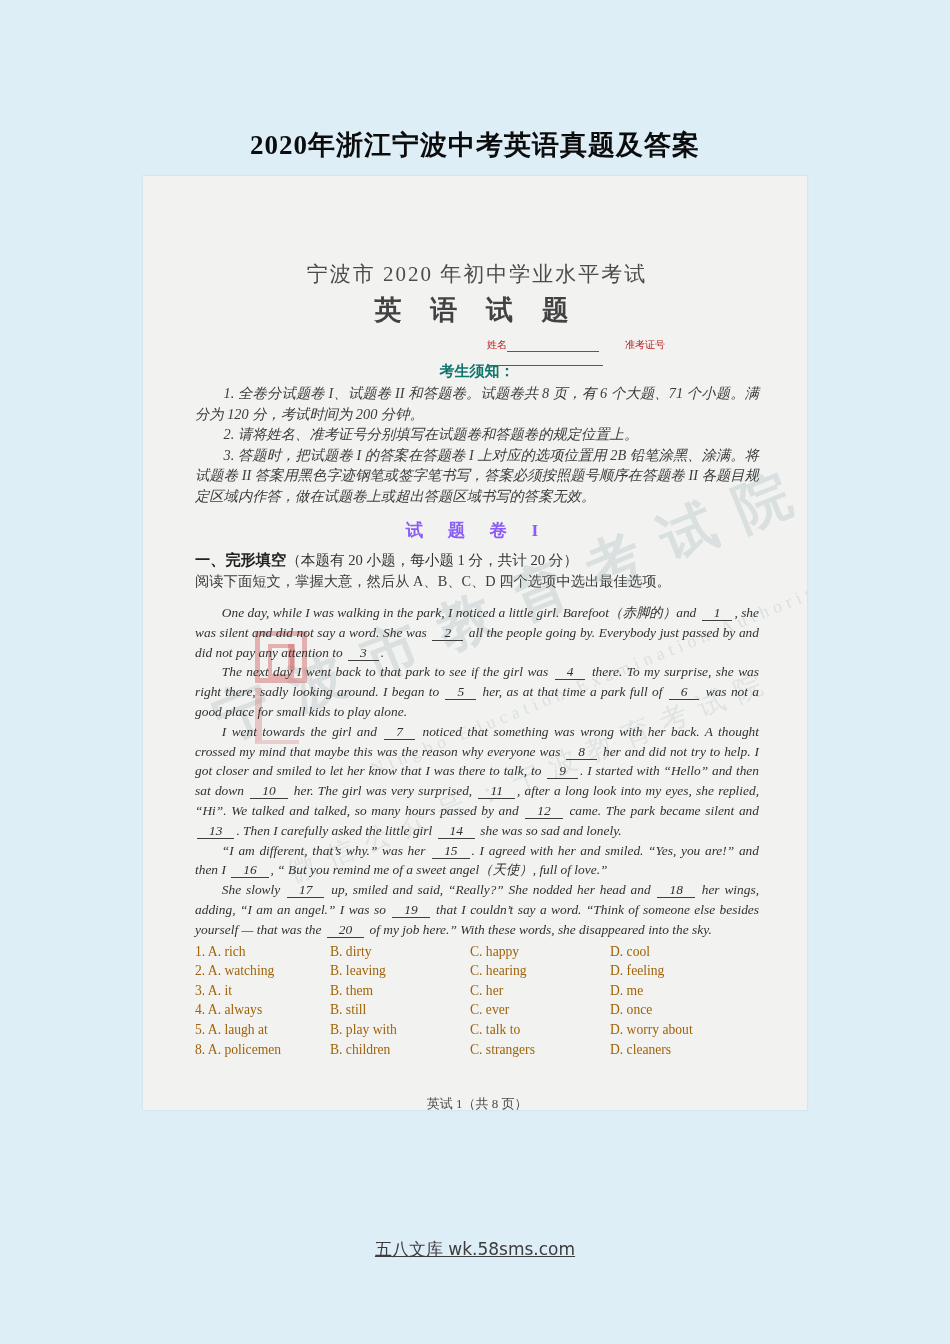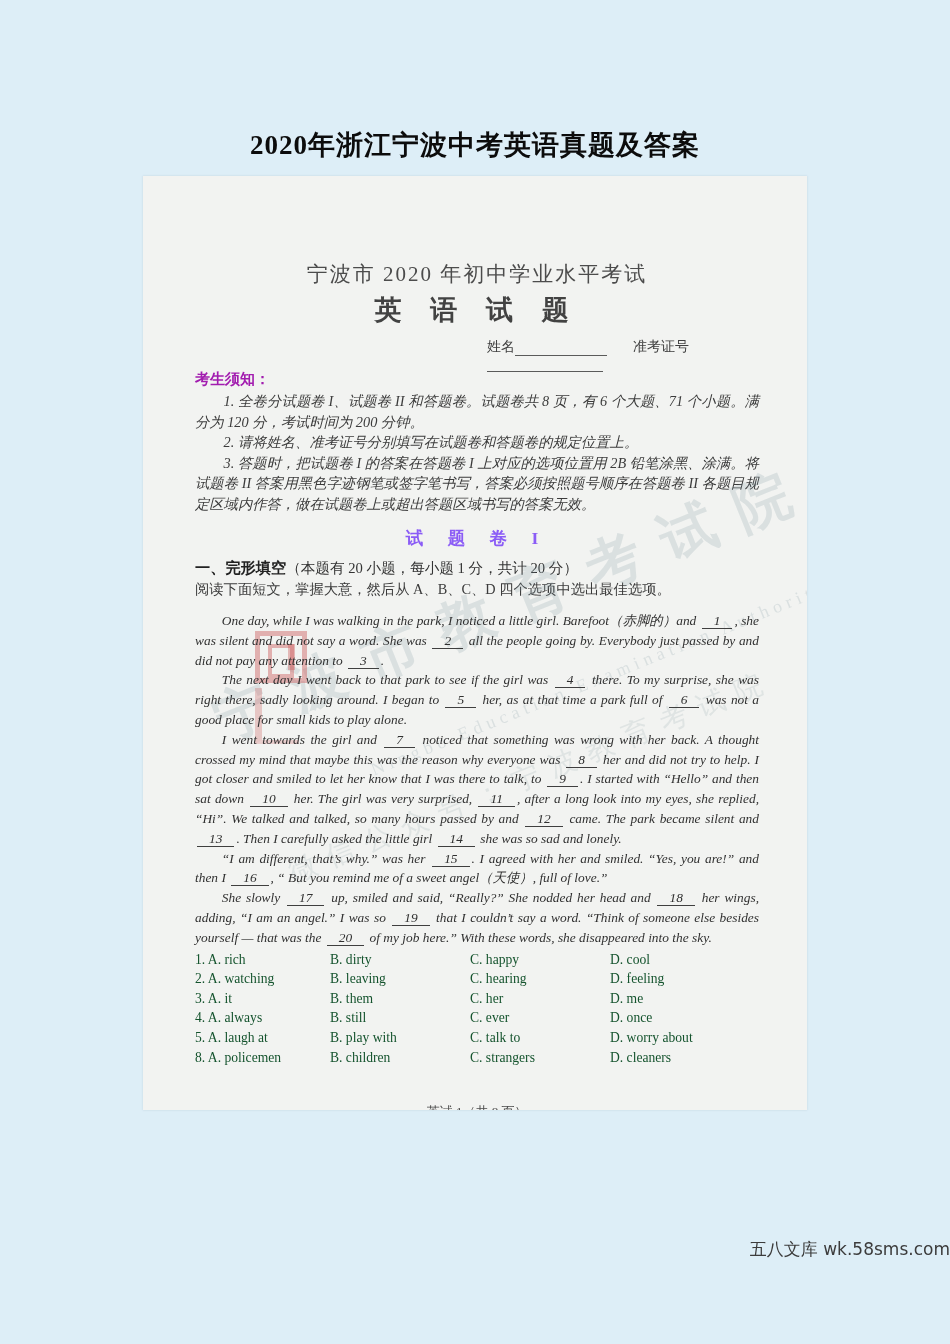--- a/index.html
+++ b/index.html
@@ -30,59 +30,60 @@
   }
   .exam-header{
     text-align:center;font-size:21px;color:#4c4c4c;
     letter-spacing:2px;margin:0 0 4px 0;
   }
   .exam-title{
     text-align:center;font-size:27px;font-weight:bold;color:#424242;
     letter-spacing:11px;margin:2px 0 10px 0;
   }
   .name-line{
-    margin:0 0 14px 292px;font-size:14px;color:#404040;height:18px;
+    margin:0 0 6px 292px;font-size:10px;color:#b91c1c;height:18px;
   }
   .uline{display:inline-block;border-bottom:1px solid #5a5a5a;height:13px;vertical-align:bottom;}
   .u-name{width:92px;}
   .u-id{width:116px;}
   .name-gap{display:inline-block;width:26px;}
-  .notice-title{font-weight:bold;font-size:15px;color:#a21caf;margin:4px 0 2px 0;}
+  .notice-title{font-weight:bold;font-size:15px;color:#0f766e;margin:4px 0 2px 0;text-align:center;}
   .notices{font-size:14.3px;line-height:20.5px;color:#3b3b3b;font-style:italic;}
   .notice-para{text-indent:2em;text-align:justify;margin:0;}
   .paper-section{
     text-align:center;font-weight:bold;font-size:17.5px;color:#8b5cf6;
     letter-spacing:10px;margin:12px 0 8px 0;
   }
   .section-heading{font-size:14.6px;color:#333;margin:0 0 1px 0;}
   .section-heading b{font-size:15.2px;color:#222;}
   .instruction{font-size:14.3px;color:#3b3b3b;margin:0 0 12px 0;}
   .passage{position:relative;font-style:italic;}
   .psg{
     margin:0;text-indent:2em;text-align:justify;
     font-size:13.4px;line-height:19.8px;color:#303030;
     font-family:"Liberation Serif","DejaVu Serif",serif;
   }
   .blank{
     display:inline-block;padding:0 12px;margin:0 2px;
     border-bottom:1px solid #3f3f3f;
     line-height:14px;text-indent:0;text-align:center;
   }
-  .options{margin-top:2px;font-size:13.6px;color:#14532d;}
+  .options{margin-top:2px;font-size:13.6px;color:#a16207;}
   .opt-row{
     display:grid;grid-template-columns:135px 140px 140px 1fr;
     line-height:19.6px;
   }
   .doc-footer{
     text-align:center;font-size:13px;color:#4a4a4a;margin-top:36px;
   }
   .site-footer{
     position:absolute;top:1238px;left:0;width:100%;
-    text-align:right;font-size:17px;color:#3c3c3c;
+    text-align:center;font-size:17px;color:#3c3c3c;
     font-family:"DejaVu Sans","Liberation Sans",sans-serif;
+    text-decoration:underline;
   }
   
   .wm{position:absolute;white-space:nowrap;pointer-events:none;}
   .wm-cn1{
     left:60px;top:512px;transform:rotate(-22deg);transform-origin:left top;
     font-size:56px;letter-spacing:24px;color:rgba(125,148,158,0.20);font-weight:bold;
   }
   .wm-en{
     left:225px;top:585px;transform:rotate(-22deg);transform-origin:left top;
     font-size:18px;letter-spacing:5px;color:rgba(125,148,158,0.20);

